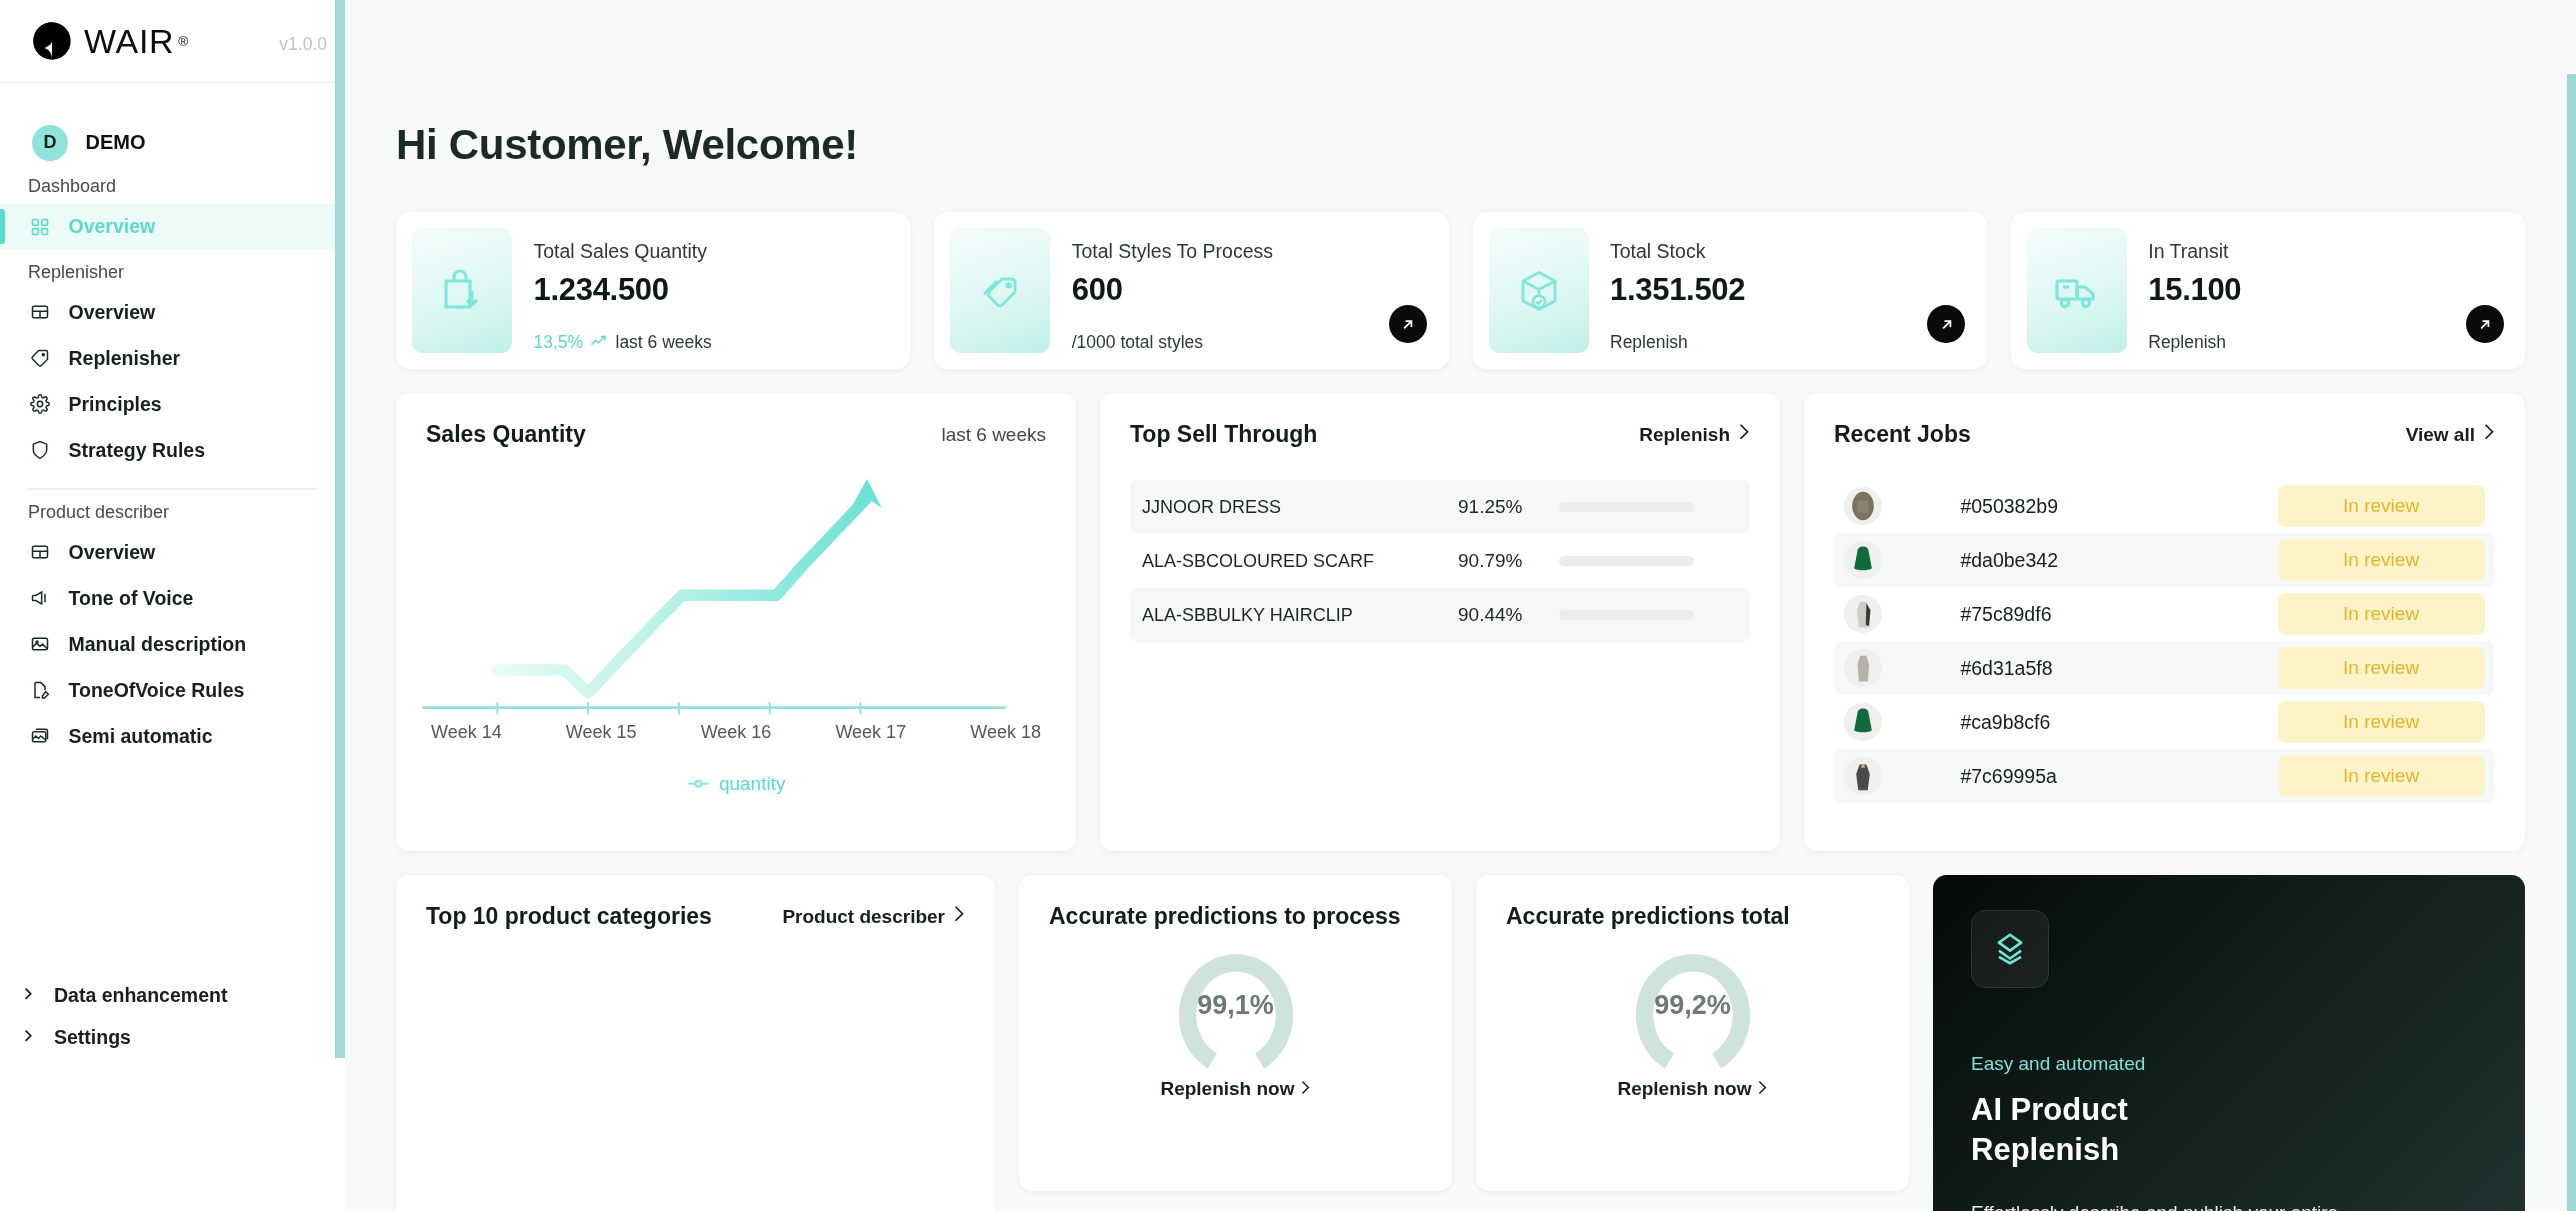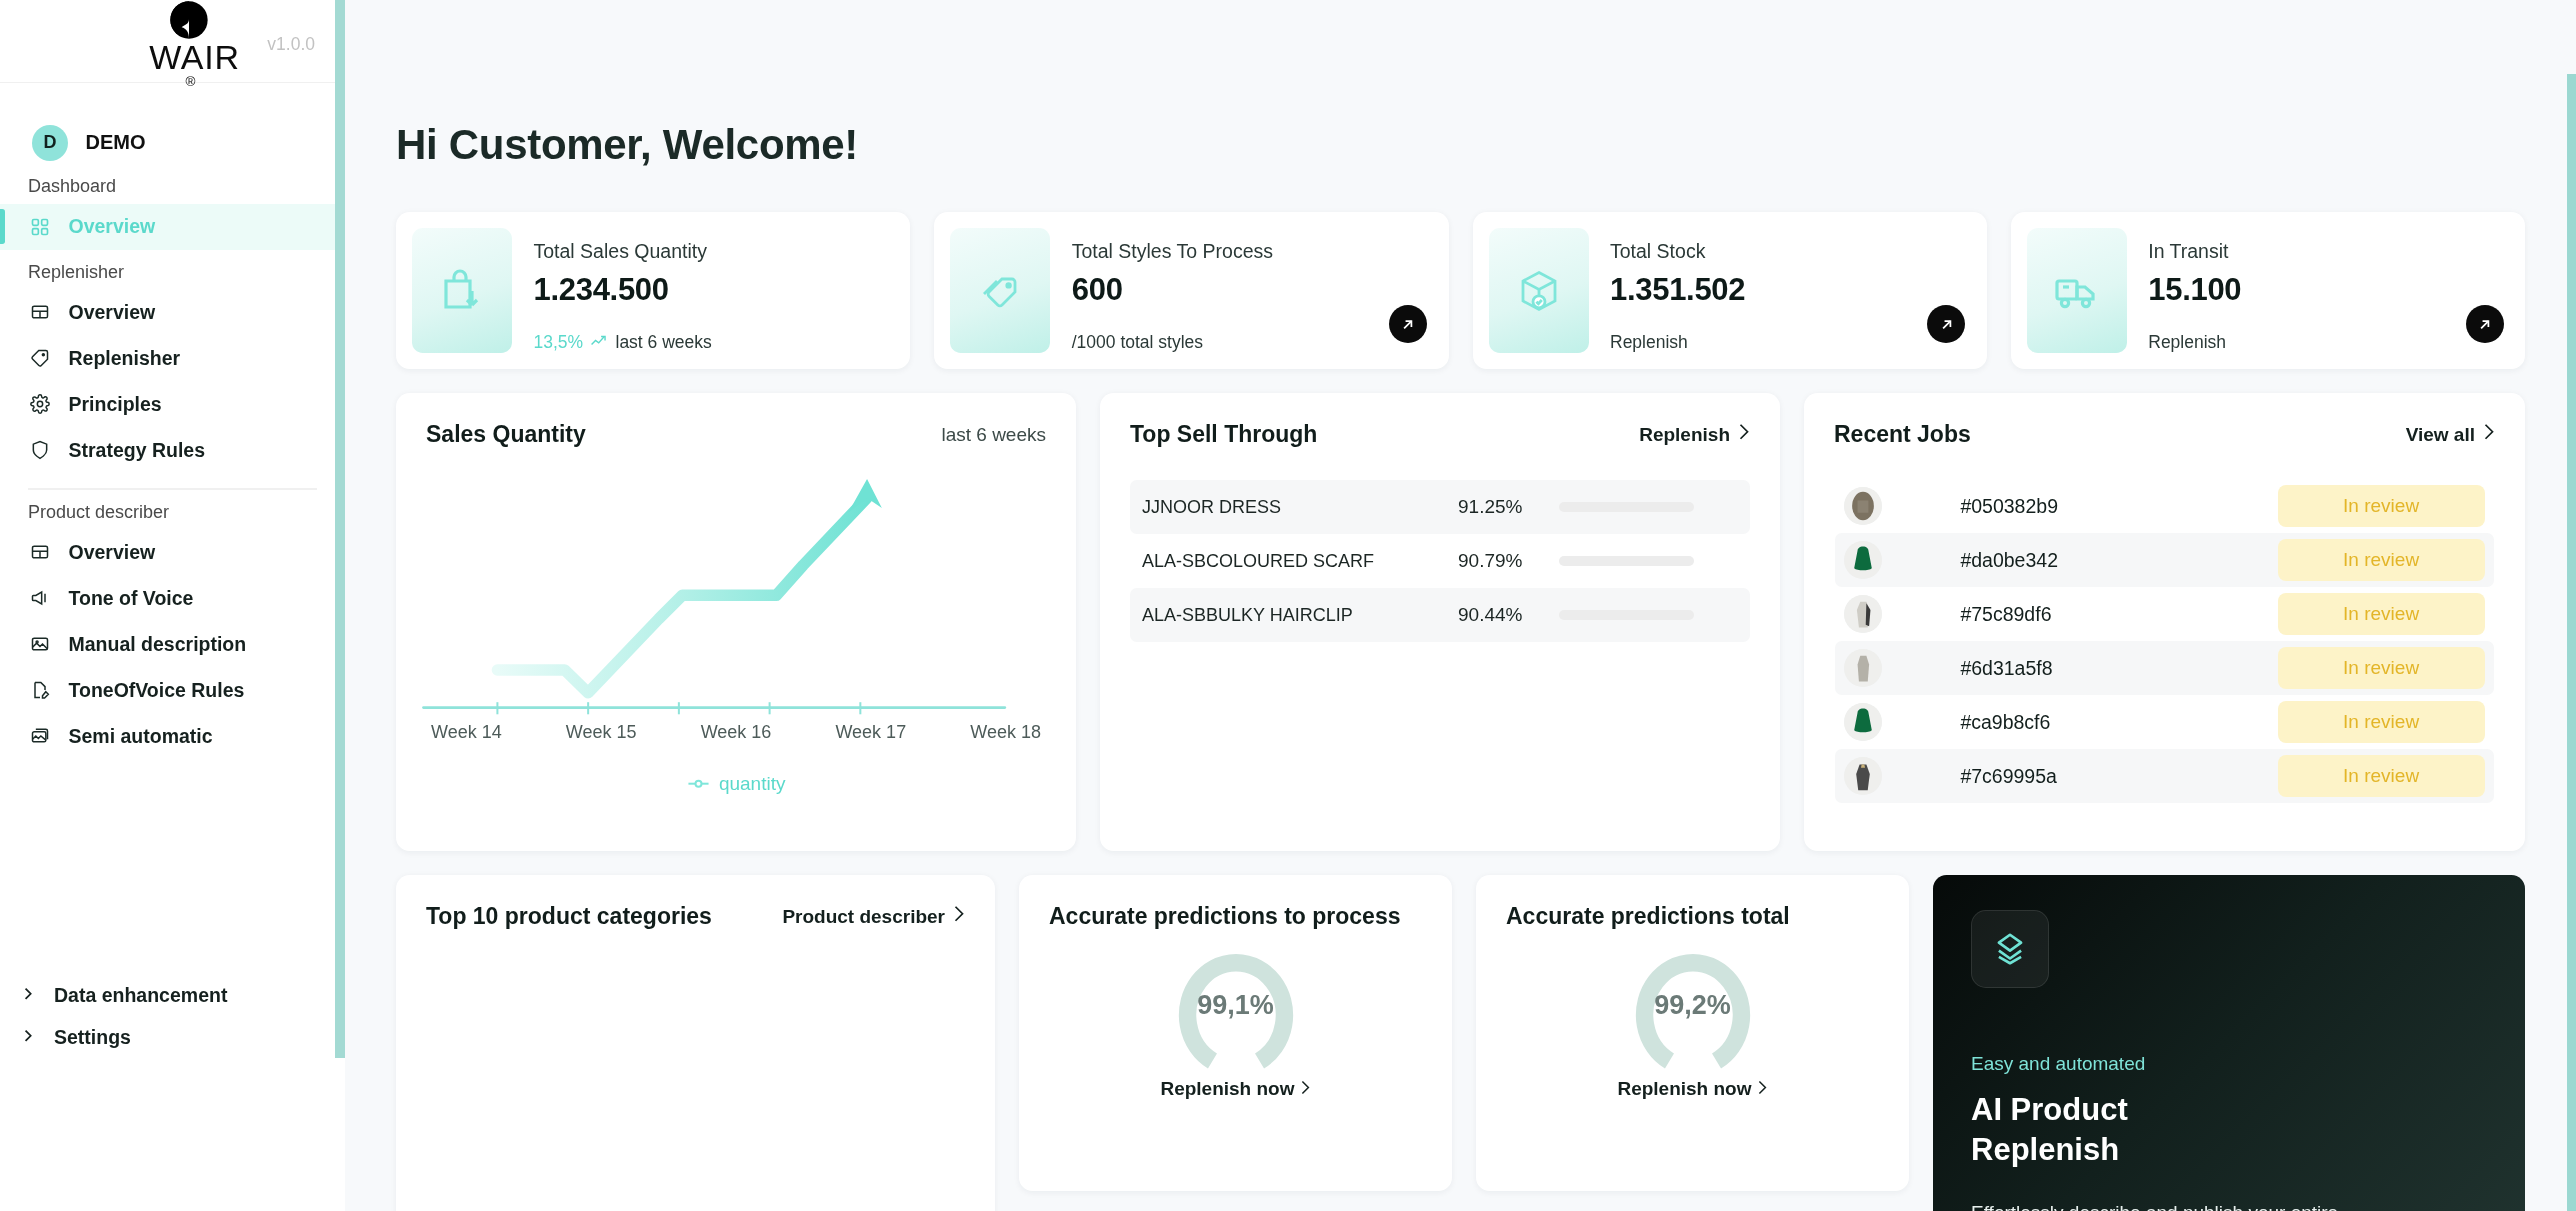--- a/index.html
+++ b/index.html
@@ -16,31 +16,30 @@
   .sidebar {
     width: 345px; height: 1211px; flex: 0 0 345px;
     background: #ffffff; position: relative;
     display: flex; flex-direction: column;
   }
   .sb-logo-row {
     height: 83px; display: flex; align-items: center;
     padding: 0 0 0 32px; gap: 0;
     border-bottom: 1.3px solid #f0f0f0;
     position: relative;
-    flex-direction: column;
   }
   .logo-mark { width: 40px; height: 40px; flex: 0 0 40px; position: relative; }
   .logo-mark svg { display: block; }
   .logo-word {
     font-size: 34px; font-weight: 400; letter-spacing: 0.7px;
     color: #0d0d0d; margin-left: 12px; line-height: 1;
   }
   .logo-reg { font-size: 13.5px; color: #0d0d0d; vertical-align: super; margin-left: 4px; }
   .sb-version {
-    position: absolute; right: 30px; top: 34px;
+    position: absolute; right: 18px; top: 34px;
     font-size: 17.5px; color: #c2c2c2; font-weight: 400;
   }
 
   .sb-user {
     display: flex; align-items: center; gap: 17.5px;
     padding: 38px 0 0 32px; height: 81px;
   }
   .avatar-circle {
     width: 36px; height: 36px; border-radius: 50%;
     background: #8fe3da; color: #11221f;

